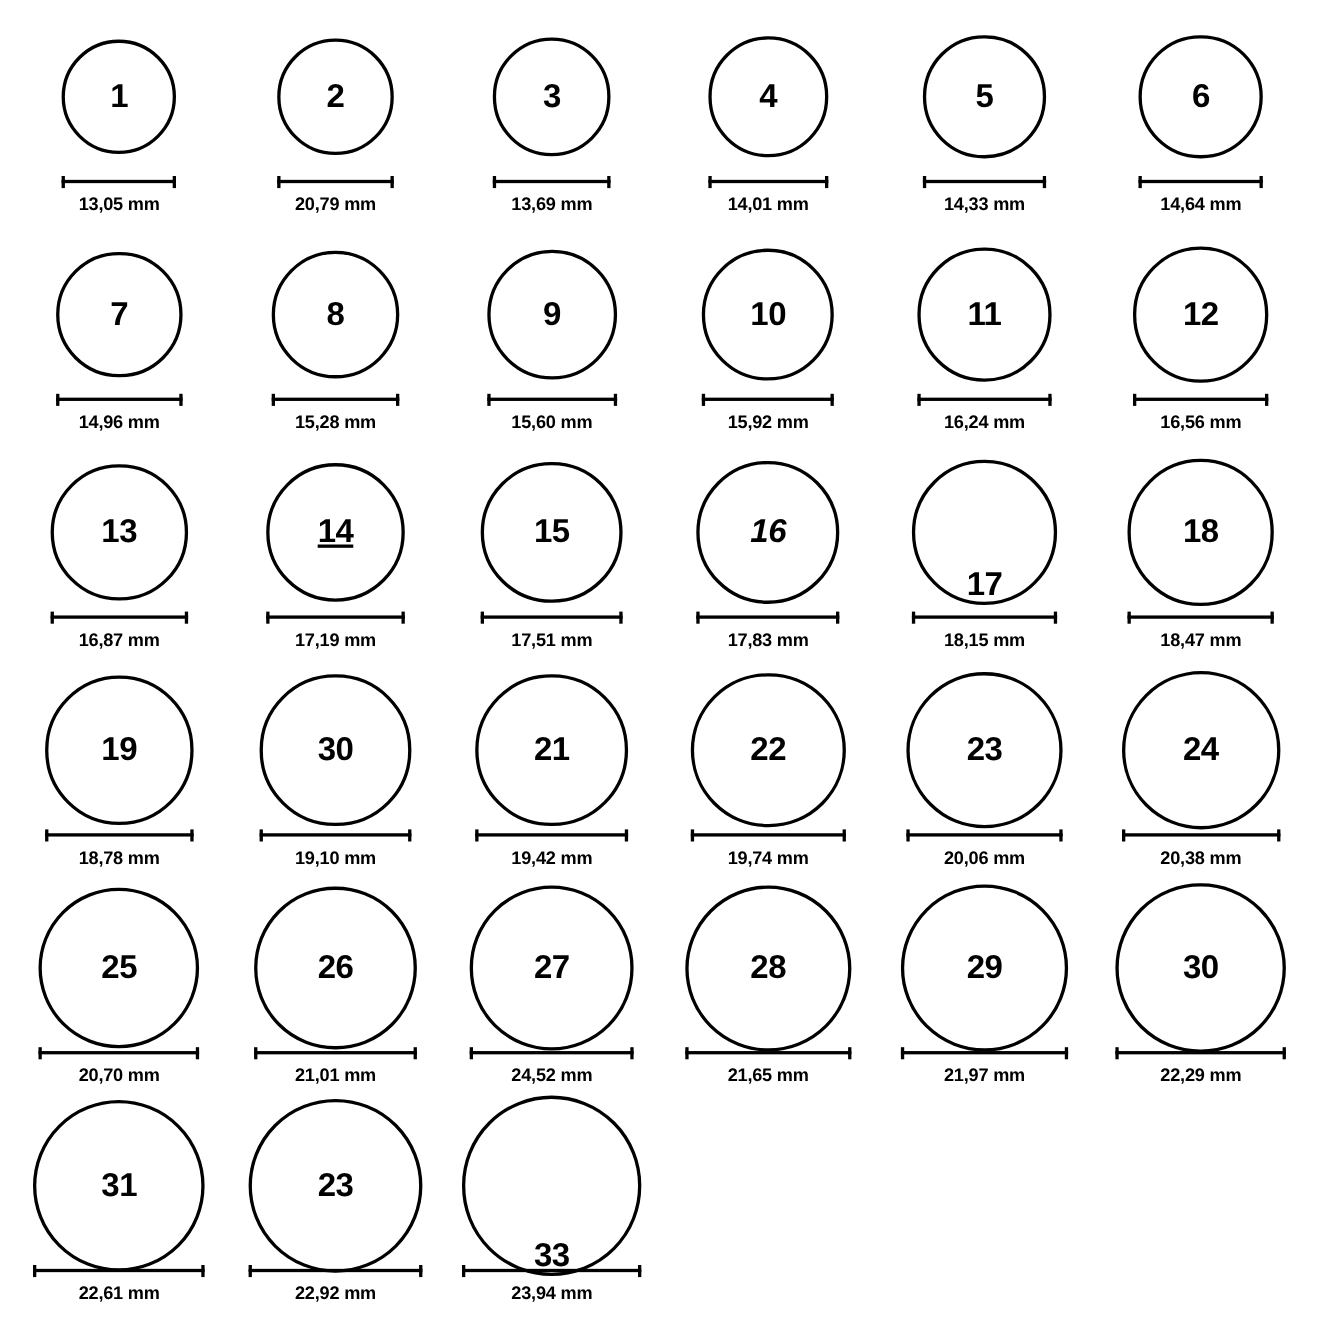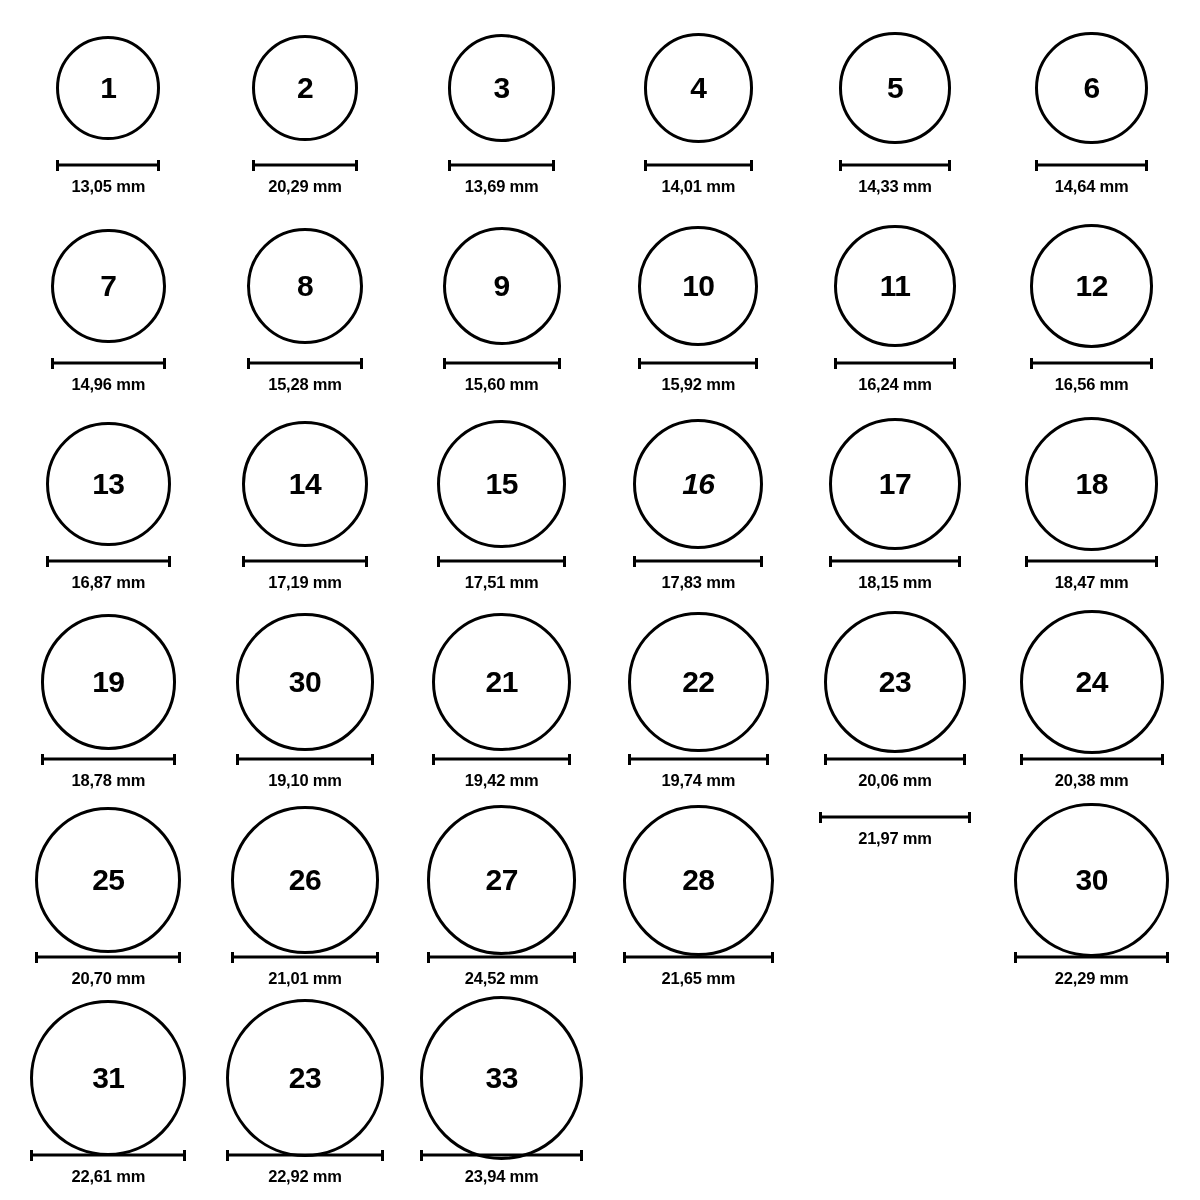--- a/index.html
+++ b/index.html
@@ -121,21 +121,21 @@
         <div class="ring-circle-wrap">
           <div class="ring-circle" style="width: 105.867px; height: 105.867px;">
             <span class="ring-number">2</span>
           </div>
         </div>
         <div class="ruler" style="width: 105.867px;">
           <div class="bar"></div>
           <div class="cap left"></div>
           <div class="cap right"></div>
         </div>
-        <div class="mm-label">20,29 mm</div>
+        <div class="mm-label">20,79 mm</div>
       </div>
       <div class="size-cell">
         <div class="ring-circle-wrap">
           <div class="ring-circle" style="width: 107.611px; height: 107.611px;">
             <span class="ring-number">3</span>
           </div>
         </div>
         <div class="ruler" style="width: 107.611px;">
           <div class="bar"></div>
           <div class="cap left"></div>
@@ -268,21 +268,21 @@
         </div>
         <div class="ruler" style="width: 124.942px;">
           <div class="bar"></div>
           <div class="cap left"></div>
           <div class="cap right"></div>
         </div>
         <div class="mm-label">16,87 mm</div>
       </div>
       <div class="size-cell">
         <div class="ring-circle-wrap">
-          <div class="ring-circle" style="width: 126.686px; height: 126.686px;">
+          <div class="ring-circle" style="width: 126.686px; height: 126.686px; text-decoration: underline;">
             <span class="ring-number">14</span>
           </div>
         </div>
         <div class="ruler" style="width: 126.686px;">
           <div class="bar"></div>
           <div class="cap left"></div>
           <div class="cap right"></div>
         </div>
         <div class="mm-label">17,19 mm</div>
       </div>
@@ -307,21 +307,21 @@
         </div>
         <div class="ruler" style="width: 130.173px;">
           <div class="bar"></div>
           <div class="cap left"></div>
           <div class="cap right"></div>
         </div>
         <div class="mm-label">17,83 mm</div>
       </div>
       <div class="size-cell">
         <div class="ring-circle-wrap">
-          <div class="ring-circle" style="width: 131.917px; height: 131.917px;">
+          <div class="ring-circle" style="width: 131.917px; height: 131.917px; align-items: flex-end;">
             <span class="ring-number">17</span>
           </div>
         </div>
         <div class="ruler" style="width: 131.917px;">
           <div class="bar"></div>
           <div class="cap left"></div>
           <div class="cap right"></div>
         </div>
         <div class="mm-label">18,15 mm</div>
       </div>
@@ -462,20 +462,25 @@
           </div>
         </div>
         <div class="ruler" style="width: 150.993px;">
           <div class="bar"></div>
           <div class="cap left"></div>
           <div class="cap right"></div>
         </div>
         <div class="mm-label">21,65 mm</div>
       </div>
       <div class="size-cell">
+        <div class="ring-circle-wrap">
+          <div class="ring-circle" style="width: 152.736px; height: 152.736px;">
+            <span class="ring-number">29</span>
+          </div>
+        </div>
         <div class="ruler" style="width: 152.736px;">
           <div class="bar"></div>
           <div class="cap left"></div>
           <div class="cap right"></div>
         </div>
         <div class="mm-label">21,97 mm</div>
       </div>
       <div class="size-cell">
         <div class="ring-circle-wrap">
           <div class="ring-circle" style="width: 154.481px; height: 154.481px;">
@@ -510,21 +515,21 @@
         </div>
         <div class="ruler" style="width: 157.914px;">
           <div class="bar"></div>
           <div class="cap left"></div>
           <div class="cap right"></div>
         </div>
         <div class="mm-label">22,92 mm</div>
       </div>
       <div class="size-cell">
         <div class="ring-circle-wrap">
-          <div class="ring-circle" style="width: 163.473px; height: 163.473px;">
+          <div class="ring-circle" style="width: 163.473px; height: 163.473px; align-items: flex-end;">
             <span class="ring-number">33</span>
           </div>
         </div>
         <div class="ruler" style="width: 163.473px;">
           <div class="bar"></div>
           <div class="cap left"></div>
           <div class="cap right"></div>
         </div>
         <div class="mm-label">23,94 mm</div>
       </div>

